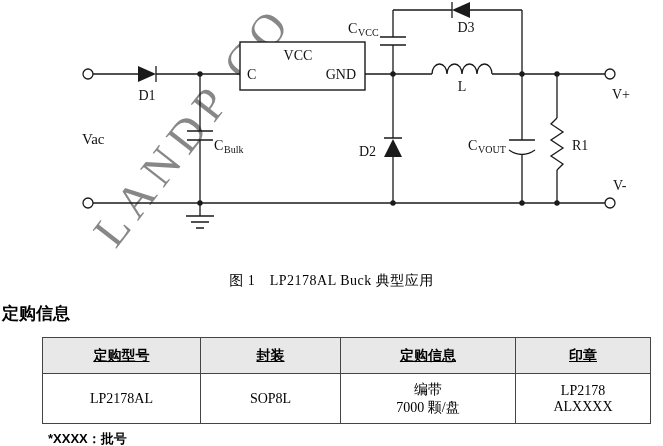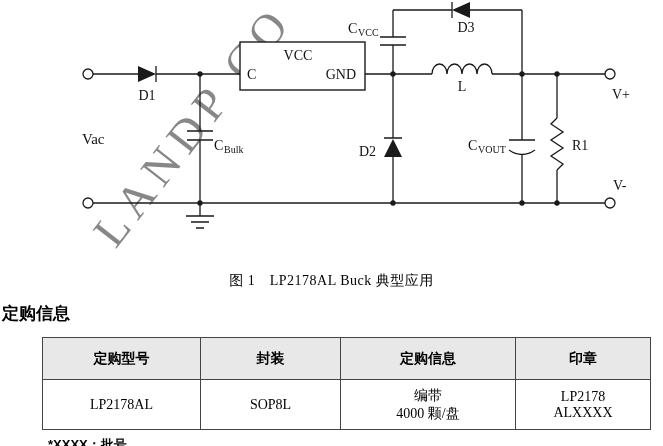--- a/index.html
+++ b/index.html
@@ -15,21 +15,21 @@
   .section-title {
     font-family: Liberation Serif, serif;
     font-weight: bold; font-size: 17px; margin: 12px 0 12px 2px;
   }
   .order-table {
     border-collapse: collapse; margin-left: 42px; width: 608px; table-layout: fixed;
   }
   .order-table th, .order-table td {
     border: 1px solid #444; text-align: center; font-size: 14px; vertical-align: middle;
   }
-  .order-table th { background: var(--header-bg, #e8e8e8); height: 42px; font-weight: bold; }
+  .order-table th { background: var(--header-bg, #e8e8e8); height: 36px; font-weight: bold; text-decoration: underline; }
   .order-table td { height: 50px; }
   .footnote {
     font-family: "Liberation Sans", "DejaVu Sans", sans-serif;
     font-weight: bold; font-size: 13px; margin: 6px 0 0 48px;
   }
 </style>
 </head>
 <body>
 
 <div class="page">
@@ -118,21 +118,21 @@
         <th>定购信息</th>
         <th>印章</th>
       </tr>
     </thead>
     <tbody>
       <tr>
         <td>LP2178AL</td>
         <td>SOP8L</td>
         <td>
           <div>编带</div>
-          <div>4000 颗/盘</div>
+          <div>7000 颗/盘</div>
         </td>
         <td>
           <div>LP2178</div>
           <div>ALXXXX</div>
         </td>
       </tr>
     </tbody>
   </table>
 
   <div class="footnote">*XXXX：批号</div>

